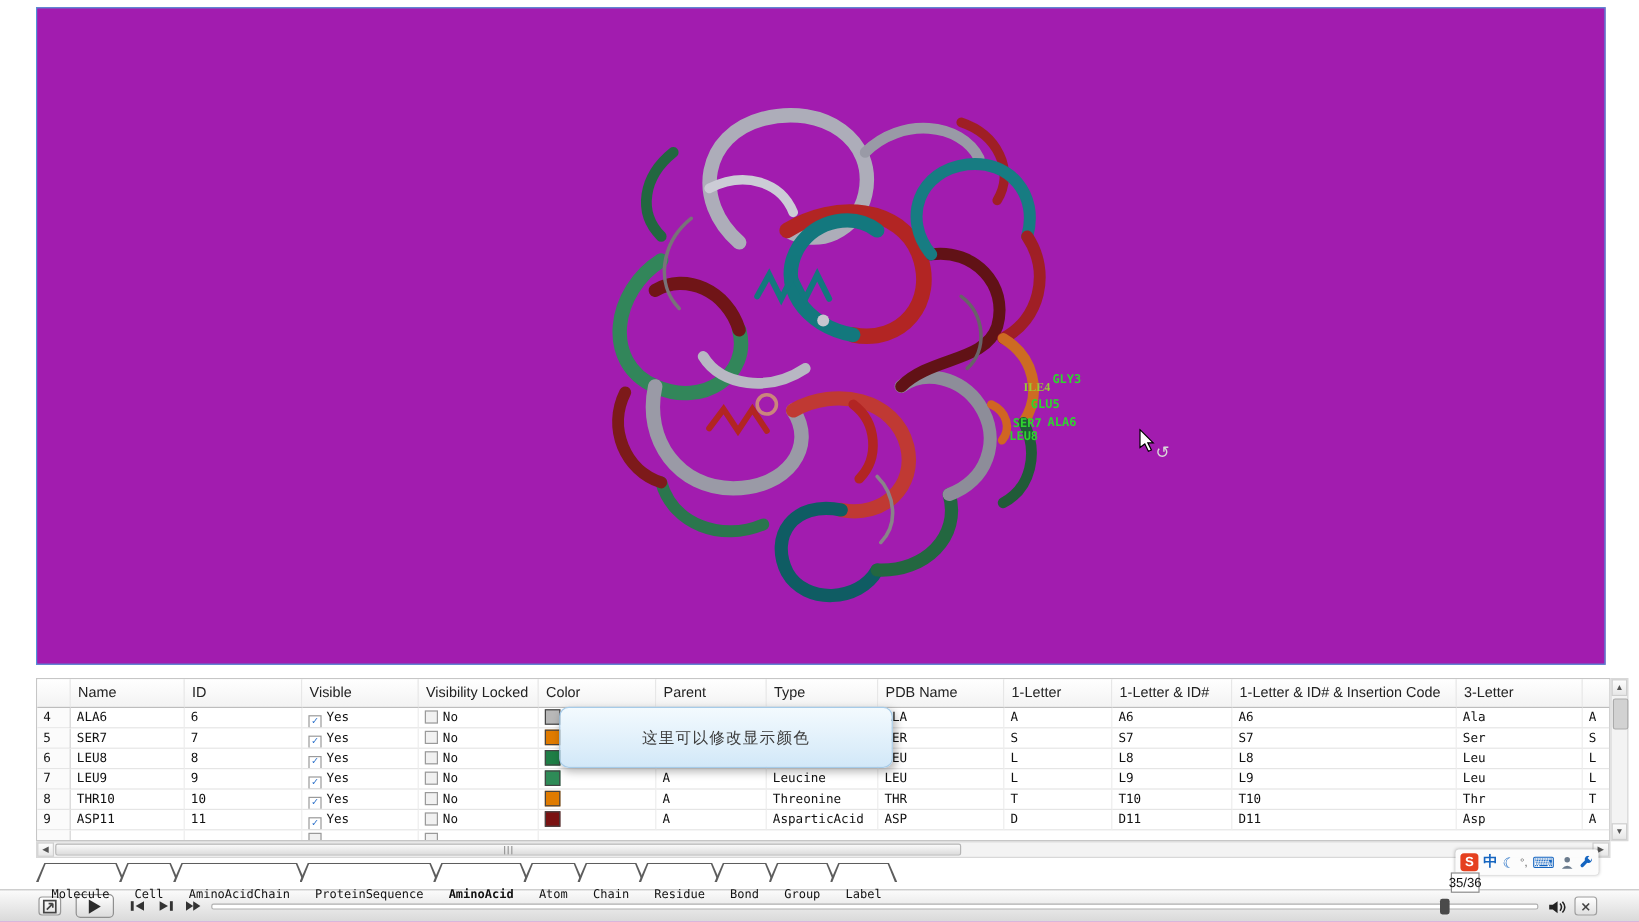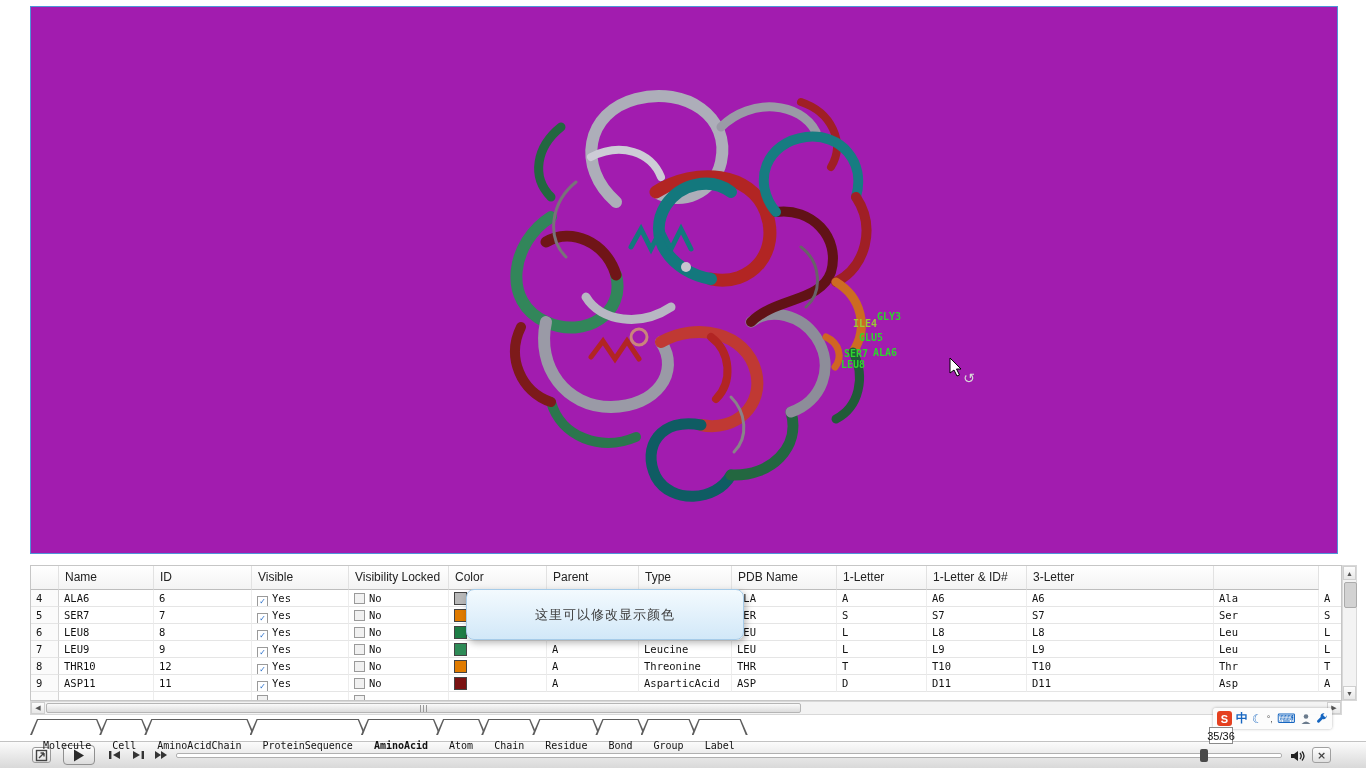--- a/index.html
+++ b/index.html
@@ -163,21 +163,21 @@
       <path d="M700,390 C715,405 718,430 703,445" stroke="#888888" stroke-width="3"></path>
       <path d="M770,240 C790,255 792,285 775,300" stroke="#666666" stroke-width="3"></path>
       <path d="M600,240 L610,222 L620,242 L630,222 L640,242 L650,222 L660,242" stroke="#0e7c7c" stroke-width="5"></path>
       <path d="M560,350 L572,334 L584,352 L596,334 L608,352" stroke="#b3261e" stroke-width="5"></path>
       <circle cx="608" cy="330" r="8" stroke="#cc8a7a" stroke-width="3"></circle>
       <circle cx="655" cy="260" r="5" fill="#c9cdd1" stroke="none"></circle>
     </g>
   </svg>
   <div>
       <span class="res-label" style="left: 846px; top: 304px; color: rgb(47, 212, 47);">GLY3</span>
-      <span class="res-label" style="left: 822px; top: 311px; color: rgb(154, 205, 50);">ILE4</span>
+      <span class="res-label" style="left: 822px; top: 311px; color: rgb(154, 205, 50); font-family: Liberation Serif, serif;">ILE4</span>
       <span class="res-label" style="left: 828px; top: 325px; color: rgb(47, 212, 47);">GLU5</span>
       <span class="res-label" style="left: 813px; top: 341px; color: rgb(47, 212, 47);">SER7</span>
       <span class="res-label" style="left: 842px; top: 340px; color: rgb(47, 212, 47);">ALA6</span>
       <span class="res-label" style="left: 810px; top: 352px; color: rgb(47, 212, 47);">LEU8</span>
     </div>
   <svg class="cursor-svg" width="14" height="20" viewBox="0 0 14 20">
     <path d="M1,1 L1,16 L5,13 L8,19 L10.5,18 L7.5,12 L12,12 Z" fill="#ffffff" stroke="#000000" stroke-width="1"></path>
   </svg>
   <span class="rotate-glyph">↺</span>
 </div>
@@ -188,20 +188,21 @@
       <div class="hcell">Name</div>
       <div class="hcell">ID</div>
       <div class="hcell">Visible</div>
       <div class="hcell">Visibility Locked</div>
       <div class="hcell">Color</div>
       <div class="hcell">Parent</div>
       <div class="hcell">Type</div>
       <div class="hcell">PDB Name</div>
       <div class="hcell">1-Letter</div>
       <div class="hcell">1-Letter &amp; ID#</div>
+      <div class="hcell">1-Letter &amp; ID# &amp; Insertion Code</div>
       <div class="hcell">3-Letter</div>
       <div class="hcell"></div>
     </div>
   <div>
       <div class="trow">
         <div class="tc num">4</div>
         <div class="tc">ALA6</div>
         <div class="tc">6</div>
         <div class="tc"><span class="cb checked">✓</span><span class="cb-label">Yes</span></div>
         <div class="tc"><span class="cb"></span><span class="cb-label">No</span></div>
@@ -259,21 +260,21 @@
         <div class="tc">LEU</div>
         <div class="tc">L</div>
         <div class="tc">L9</div>
         <div class="tc">L9</div>
         <div class="tc">Leu</div>
         <div class="tc">L</div>
       </div>
       <div class="trow">
         <div class="tc num">8</div>
         <div class="tc">THR10</div>
-        <div class="tc">12</div>
+        <div class="tc">10</div>
         <div class="tc"><span class="cb checked">✓</span><span class="cb-label">Yes</span></div>
         <div class="tc"><span class="cb"></span><span class="cb-label">No</span></div>
         <div class="tc"><span class="swatch" style="background: rgb(224, 123, 0);"></span></div>
         <div class="tc">A</div>
         <div class="tc">Threonine</div>
         <div class="tc">THR</div>
         <div class="tc">T</div>
         <div class="tc">T10</div>
         <div class="tc">T10</div>
         <div class="tc">Thr</div>

